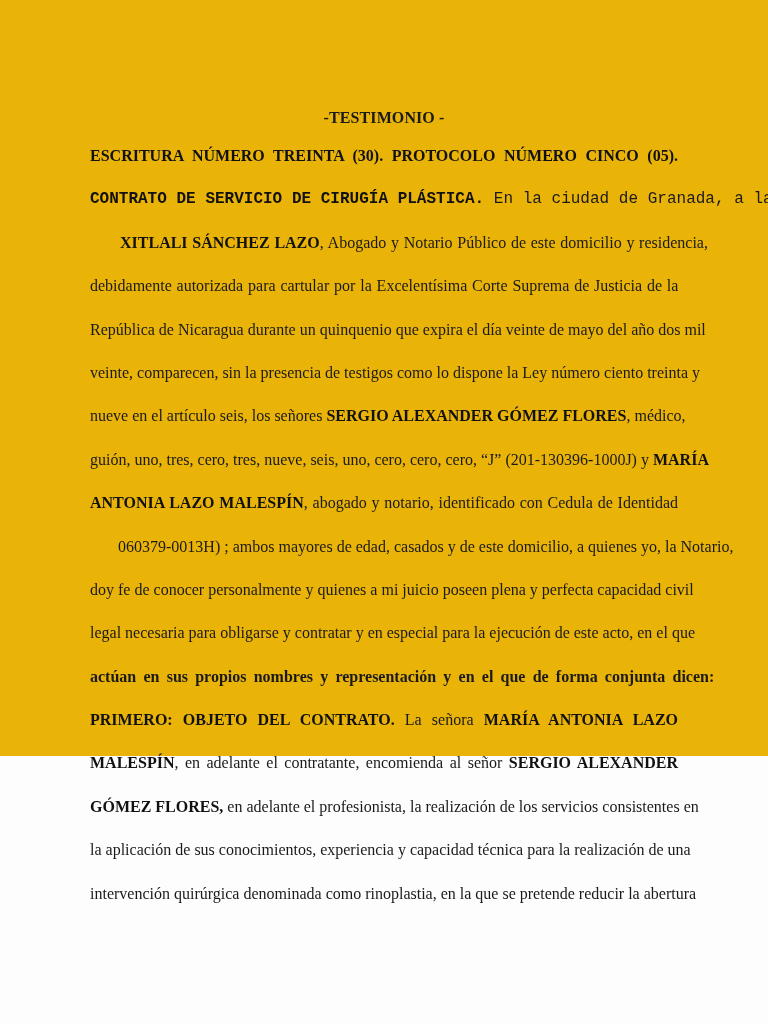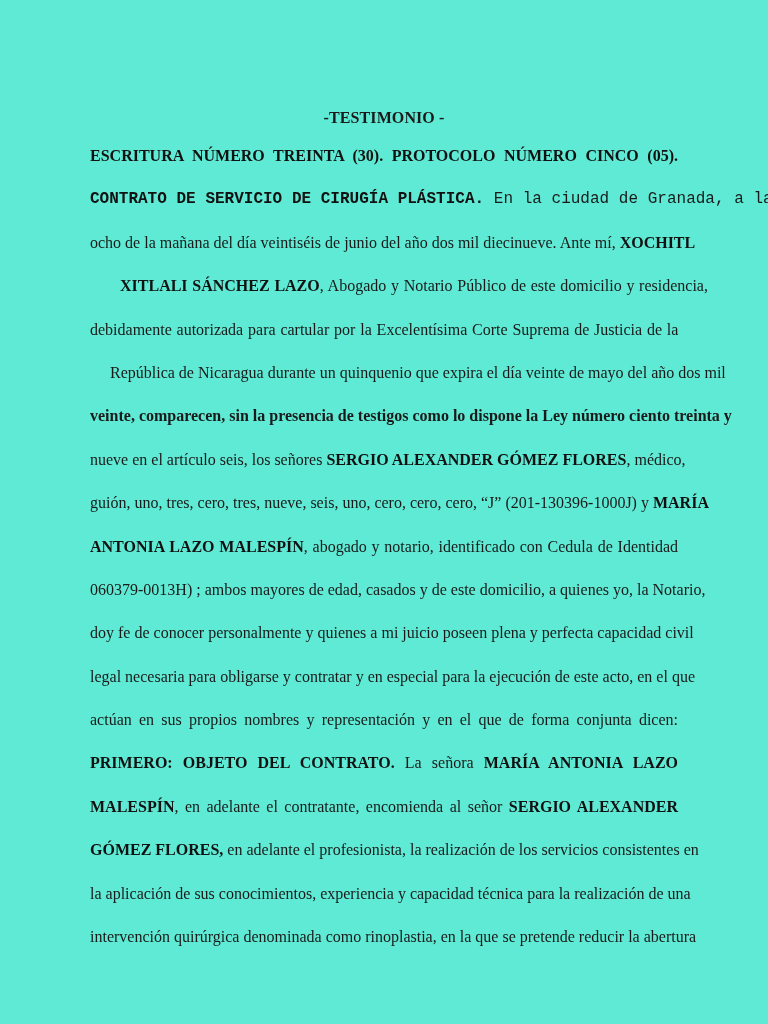--- a/index.html
+++ b/index.html
@@ -12,22 +12,22 @@
       height: 1024px;
       position: relative;
       overflow: hidden;
       font-family: "Liberation Serif", "DejaVu Serif", serif;
       color: #1a1a1a;
     }
     .page {
       position: absolute;
       left: 0; top: 0;
       width: 768px;
-      height: 1024px;
-      background: #5eead4;
+      height: 756px;
+      background: #eab308;
     }
     .title {
       position: absolute;
       top: 108px;
       left: 0;
       width: 768px;
       text-align: center;
       font-weight: bold;
       font-size: 16px;
       line-height: 20px;
@@ -52,31 +52,30 @@
     b { font-weight: bold; color: #111; }
   </style>
 </head>
 <body>
 
 <div class="page">
   <div class="title">-TESTIMONIO -</div>
   <div class="body-text" id="body-text">
       <div class="line" style="white-space: nowrap; text-align: left; display: block; word-spacing: 2px;"><b>ESCRITURA NÚMERO TREINTA   (30). PROTOCOLO        NÚMERO CINCO (05).</b></div>
       <div class="line" style="white-space: nowrap; text-align: left; display: block; word-spacing: 0.0833333px; font-family: Liberation Mono, monospace;"><b>CONTRATO DE SERVICIO DE CIRUGÍA PLÁSTICA.</b><span> En la ciudad de Granada, a las</span></div>
-      <div class="line" style="white-space: nowrap; text-align: left; display: block;"><span>ocho de la mañana del día veintiséis de junio del año dos mil diecinueve. Ante mí, </span><b>XOCHITL</b></div>
       <div class="line" style="white-space: nowrap; text-align: left; display: block; word-spacing: 0.727273px; margin-left: 30px;"><b>XITLALI SÁNCHEZ LAZO</b><span>, Abogado y Notario Público de este domicilio y residencia,</span></div>
       <div class="line" style="white-space: nowrap; text-align: left; display: block; word-spacing: 0.833333px;"><span>debidamente autorizada para cartular por la Excelentísima Corte Suprema de Justicia de la</span></div>
-      <div class="line" style="white-space: nowrap; text-align: left; display: block; margin-left: 20px;"><span>República de Nicaragua durante un quinquenio que expira el día veinte de mayo del año dos mil</span></div>
-      <div class="line" style="white-space: nowrap; text-align: center; display: block; font-weight: bold;"><span>veinte, comparecen, sin la presencia de testigos como lo dispone la Ley número ciento treinta y</span></div>
+      <div class="line" style="white-space: nowrap; text-align: left; display: block;"><span>República de Nicaragua durante un quinquenio que expira el día veinte de mayo del año dos mil</span></div>
+      <div class="line" style="white-space: nowrap; text-align: center; display: block;"><span>veinte, comparecen, sin la presencia de testigos como lo dispone la Ley número ciento treinta y</span></div>
       <div class="line" style="white-space: nowrap; text-align: left; display: block;"><span>nueve en el artículo seis, los señores </span><b>SERGIO ALEXANDER GÓMEZ FLORES</b><span>, médico,</span></div>
       <div class="line" style="white-space: nowrap; text-align: left; display: block;"><span>guión, uno, tres, cero, tres, nueve, seis, uno, cero, cero, cero, “J” (201-130396-1000J) y </span><b>MARÍA</b></div>
       <div class="line" style="white-space: nowrap; text-align: left; display: block; word-spacing: 0.666667px;"><b>ANTONIA LAZO MALESPÍN</b><span>, abogado y notario, identificado con  Cedula  de Identidad</span></div>
-      <div class="line" style="white-space: nowrap; text-align: center; display: block;"><span>060379-0013H) ; ambos mayores de edad, casados y de este domicilio, a quienes yo, la Notario,</span></div>
+      <div class="line" style="white-space: nowrap; text-align: center; display: block; margin-left: 28px;"><span>060379-0013H) ; ambos mayores de edad, casados y de este domicilio, a quienes yo, la Notario,</span></div>
       <div class="line" style="white-space: nowrap; text-align: left; display: block;"><span>doy fe de conocer personalmente y quienes a mi juicio poseen plena y perfecta capacidad civil</span></div>
       <div class="line" style="white-space: nowrap; text-align: right; display: block;"><span>legal necesaria para obligarse y contratar y en especial para la ejecución de este acto, en el que</span></div>
-      <div class="line" style="white-space: nowrap; text-align: left; display: block; word-spacing: 3.21429px;"><span>actúan en sus propios nombres y representación y en el que de forma conjunta dicen:</span></div>
+      <div class="line" style="white-space: nowrap; text-align: left; display: block; word-spacing: 3.21429px; font-weight: bold;"><span>actúan en sus propios nombres y representación y en el que de forma conjunta dicen:</span></div>
       <div class="line" style="white-space: nowrap; text-align: left; display: block; word-spacing: 6.125px;"><b>PRIMERO: OBJETO DEL CONTRATO.</b><span> La señora </span><b>MARÍA ANTONIA LAZO</b></div>
       <div class="line" style="white-space: nowrap; text-align: center; display: block; word-spacing: 2.44444px;"><b>MALESPÍN</b><span>, en adelante el contratante, encomienda al señor </span><b>SERGIO ALEXANDER</b></div>
       <div class="line" style="white-space: nowrap; text-align: left; display: block;"><b>GÓMEZ FLORES,</b><span> en adelante el profesionista, la realización de los servicios consistentes en</span></div>
       <div class="line" style="white-space: nowrap; text-align: left; display: block; font-family: Liberation Serif, serif;"><span>la aplicación de sus conocimientos, experiencia  y capacidad técnica para la realización de una</span></div>
       <div class="line" style="white-space: nowrap; text-align: left; display: block;"><span>intervención quirúrgica denominada como rinoplastia, en la que se pretende reducir la abertura</span></div>
     </div>
 </div>
 
 </body></html>

